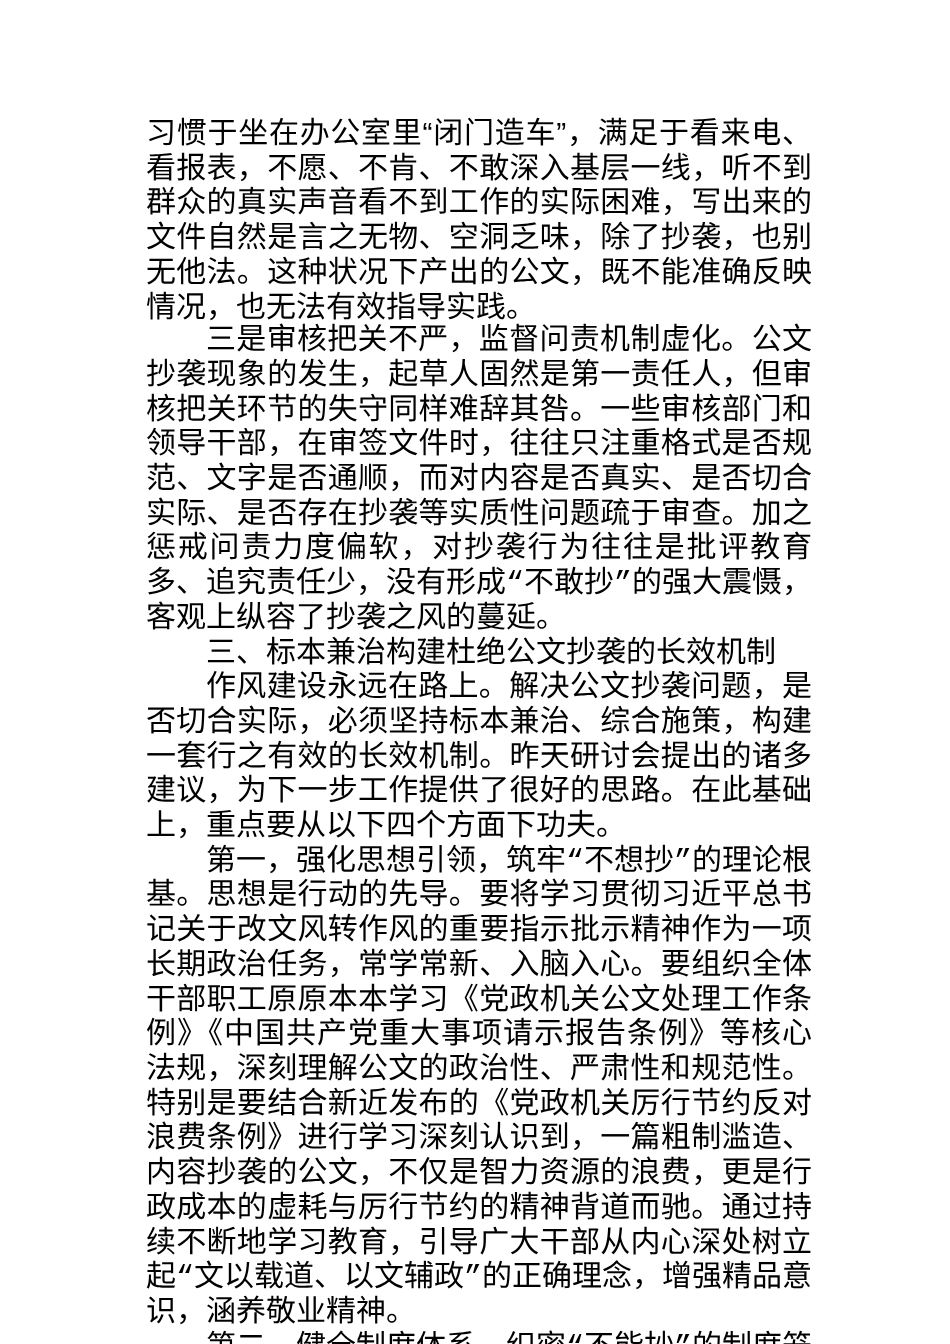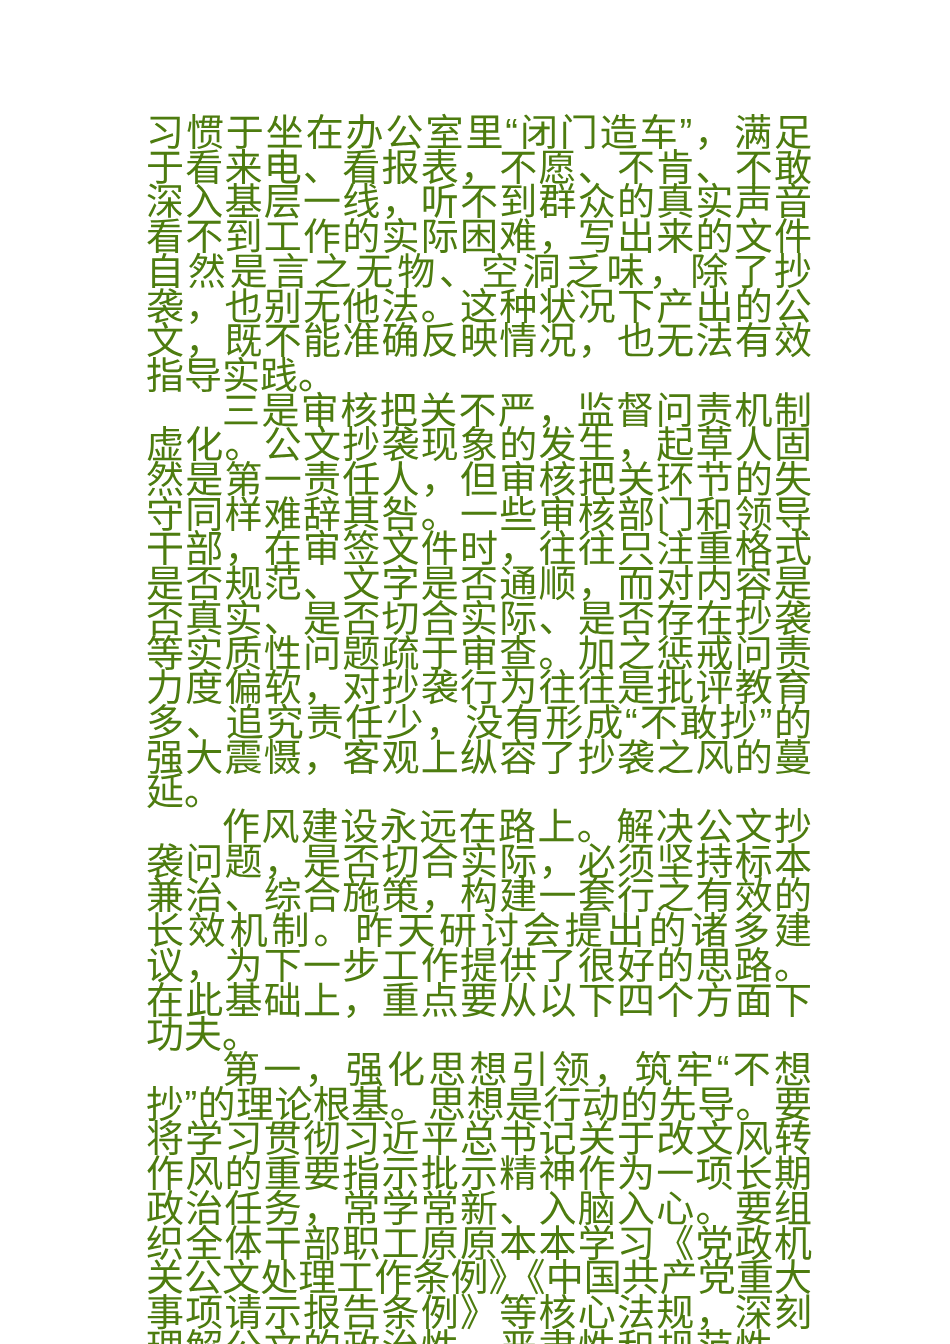--- a/index.html
+++ b/index.html
@@ -17,36 +17,38 @@
     padding: 116px 138px 60px 146px;
     font-family: "Liberation Sans", sans-serif;
     color: #000000;
   }
   .doc-body {
     width: 666px;
   }
   .doc-body p {
     margin: 0;
     padding: 0;
-    font-size: 38px;
+    font-size: 30px;
     line-height: 34.7px;
     text-align: justify;
     text-align-last: left;
     letter-spacing: 0;
     word-break: break-all;
-    color: #4d7c0f;
+    color: #000000;
   }
   .doc-body p.indent {
     text-indent: 2em;
+    font-family: Liberation Mono, monospace;
   }
 </style>
 </head>
 <body>
 
 <div class="page">
   <div class="doc-body">
     <p>习惯于坐在办公室里“闭门造车”，满足于看来电、看报表，不愿、不肯、不敢深入基层一线，听不到群众的真实声音看不到工作的实际困难，写出来的文件自然是言之无物、空洞乏味，除了抄袭，也别无他法。这种状况下产出的公文，既不能准确反映情况，也无法有效指导实践。</p>
     <p class="indent">三是审核把关不严，监督问责机制虚化。公文抄袭现象的发生，起草人固然是第一责任人，但审核把关环节的失守同样难辞其咎。一些审核部门和领导干部，在审签文件时，往往只注重格式是否规范、文字是否通顺，而对内容是否真实、是否切合实际、是否存在抄袭等实质性问题疏于审查。加之惩戒问责力度偏软，对抄袭行为往往是批评教育多、追究责任少，没有形成“不敢抄”的强大震慑，客观上纵容了抄袭之风的蔓延。</p>
+    <p class="indent">三、标本兼治构建杜绝公文抄袭的长效机制</p>
     <p class="indent">作风建设永远在路上。解决公文抄袭问题，是否切合实际，必须坚持标本兼治、综合施策，构建一套行之有效的长效机制。昨天研讨会提出的诸多建议，为下一步工作提供了很好的思路。在此基础上，重点要从以下四个方面下功夫。</p>
     <p class="indent">第一，强化思想引领，筑牢“不想抄”的理论根基。思想是行动的先导。要将学习贯彻习近平总书记关于改文风转作风的重要指示批示精神作为一项长期政治任务，常学常新、入脑入心。要组织全体干部职工原原本本学习《党政机关公文处理工作条例》《中国共产党重大事项请示报告条例》等核心法规，深刻理解公文的政治性、严肃性和规范性。特别是要结合新近发布的《党政机关厉行节约反对浪费条例》进行学习深刻认识到，一篇粗制滥造、内容抄袭的公文，不仅是智力资源的浪费，更是行政成本的虚耗与厉行节约的精神背道而驰。通过持续不断地学习教育，引导广大干部从内心深处树立起“文以载道、以文辅政”的正确理念，增强精品意识，涵养敬业精神。</p>
     <p class="indent">第二，健全制度体系，织密“不能抄”的制度笼子。制度</p>
   </div>
 </div>
 
 </body></html>

